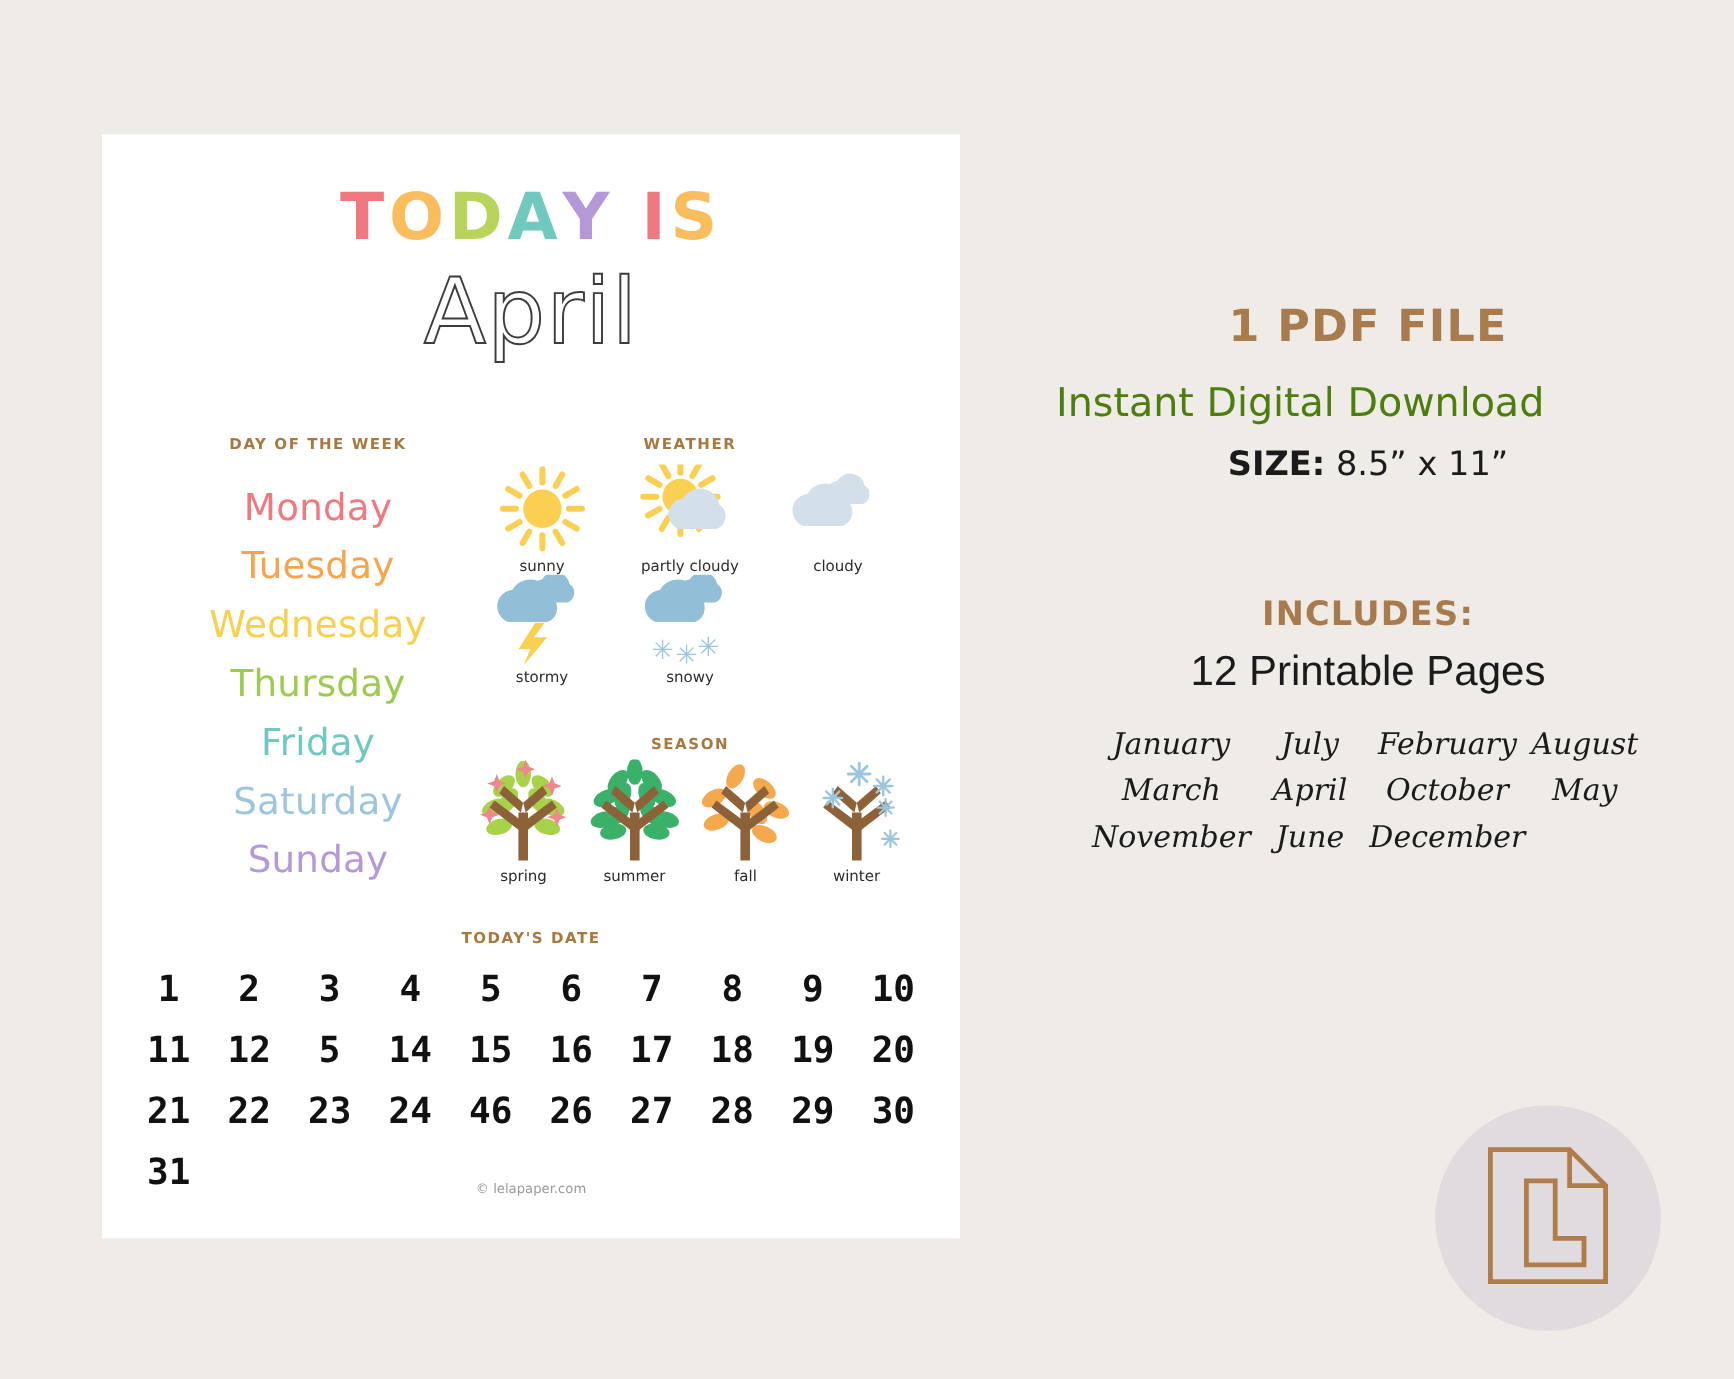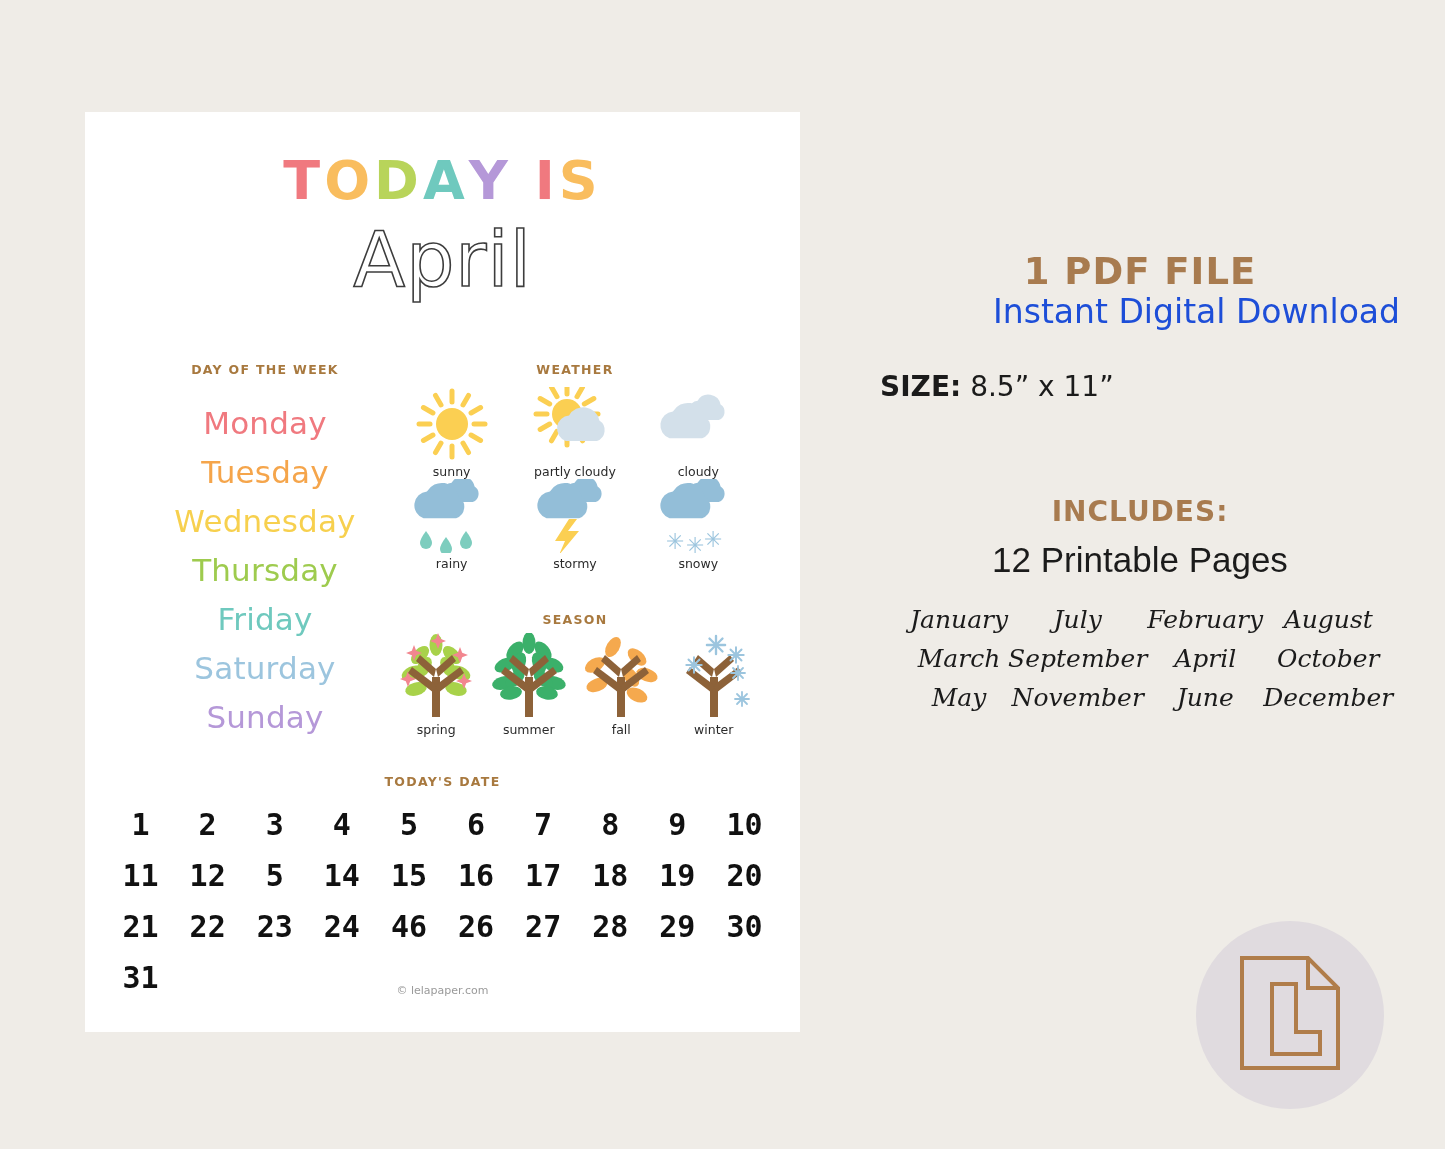--- a/index.html
+++ b/index.html
@@ -106,25 +106,25 @@
   
   #info{
     position:absolute;left:880px;top:0;width:520px;height:1149px;
   }
   #pdf-file{
     position:absolute;top:250px;left:0;width:100%;text-align:center;
     font-family:"DejaVu Sans", sans-serif;font-weight:bold;
     font-size:37px;letter-spacing:1px;color:#a87b4f;
   }
   #instant{
-    position:absolute;top:292px;left:0;width:100%;text-align:right;
-    font-family:"DejaVu Sans", sans-serif;font-size:33px;color:#1d4ed8;
+    position:absolute;top:316px;left:0;width:100%;text-align:left;
+    font-family:"DejaVu Sans", sans-serif;font-size:33px;color:#4d7c0f;
   }
   #size-line{
-    position:absolute;top:370px;left:0;width:100%;
+    position:absolute;top:370px;left:0;width:100%;text-align:center;
     font-family:"DejaVu Sans", sans-serif;font-size:28px;color:#1b1b1b;
   }
   #size-line .lbl{font-weight:bold;}
   #includes{
     position:absolute;top:495px;left:0;width:100%;text-align:center;
     font-family:"DejaVu Sans", sans-serif;font-weight:bold;
     font-size:28px;letter-spacing:1px;color:#a87b4f;
   }
   #pages{
     position:absolute;top:540px;left:0;width:100%;text-align:center;
@@ -221,36 +221,20 @@
             <svg width="92" height="74" viewBox="0 0 92 74">
               <g transform="translate(32,12) scale(0.62)">
                 <path fill="#d3e0ea" d="M18 34 a16 16 0 0 1 4 -31 a20 20 0 0 1 37 6 a14 14 0 0 1 -3 25 z"></path>
               </g>
               <g transform="translate(2,22) scale(0.86)">
                 <path fill="#d3e0ea" d="M18 34 a16 16 0 0 1 4 -31 a20 20 0 0 1 37 6 a14 14 0 0 1 -3 25 z"></path>
               </g>
             </svg>
           </div>
           <div class="icon-label">cloudy</div>
-        </div>
-        <div class="icon-cell">
-          <div class="glyph">
-            <svg width="92" height="74" viewBox="0 0 92 74">
-              <g transform="translate(32,2) scale(0.62)">
-                <path fill="#93bed8" d="M18 34 a16 16 0 0 1 4 -31 a20 20 0 0 1 37 6 a14 14 0 0 1 -3 25 z"></path>
-              </g>
-              <g transform="translate(2,10) scale(0.86)">
-                <path fill="#93bed8" d="M18 34 a16 16 0 0 1 4 -31 a20 20 0 0 1 37 6 a14 14 0 0 1 -3 25 z"></path>
-              </g>
-              <path d="M20 52 q6 8 6 12 a6 6 0 0 1 -12 0 q0 -4 6 -12z" fill="#7dcdbe"></path>
-              <path d="M40 58 q6 8 6 12 a6 6 0 0 1 -12 0 q0 -4 6 -12z" fill="#7dcdbe"></path>
-              <path d="M60 52 q6 8 6 12 a6 6 0 0 1 -12 0 q0 -4 6 -12z" fill="#7dcdbe"></path>
-            </svg>
-          </div>
-          <div class="icon-label">rainy</div>
         </div>
         <div class="icon-cell">
           <div class="glyph">
             <svg width="92" height="74" viewBox="0 0 92 74">
               <g transform="translate(32,2) scale(0.62)">
                 <path fill="#93bed8" d="M18 34 a16 16 0 0 1 4 -31 a20 20 0 0 1 37 6 a14 14 0 0 1 -3 25 z"></path>
               </g>
               <g transform="translate(2,10) scale(0.86)">
                 <path fill="#93bed8" d="M18 34 a16 16 0 0 1 4 -31 a20 20 0 0 1 37 6 a14 14 0 0 1 -3 25 z"></path>
               </g>
@@ -514,21 +498,20 @@
     <span>8.5” x 11”</span>
   </div>
   <div id="includes">INCLUDES:</div>
   <div id="pages">12 Printable Pages</div>
   <div id="months">
       <div class="month-item">January</div>
       <div class="month-item">July</div>
       <div class="month-item">February</div>
       <div class="month-item">August</div>
       <div class="month-item">March</div>
-      <div class="month-item">September</div>
       <div class="month-item">April</div>
       <div class="month-item">October</div>
       <div class="month-item">May</div>
       <div class="month-item">November</div>
       <div class="month-item">June</div>
       <div class="month-item">December</div>
     </div>
 </div>
 
 <div id="badge">

